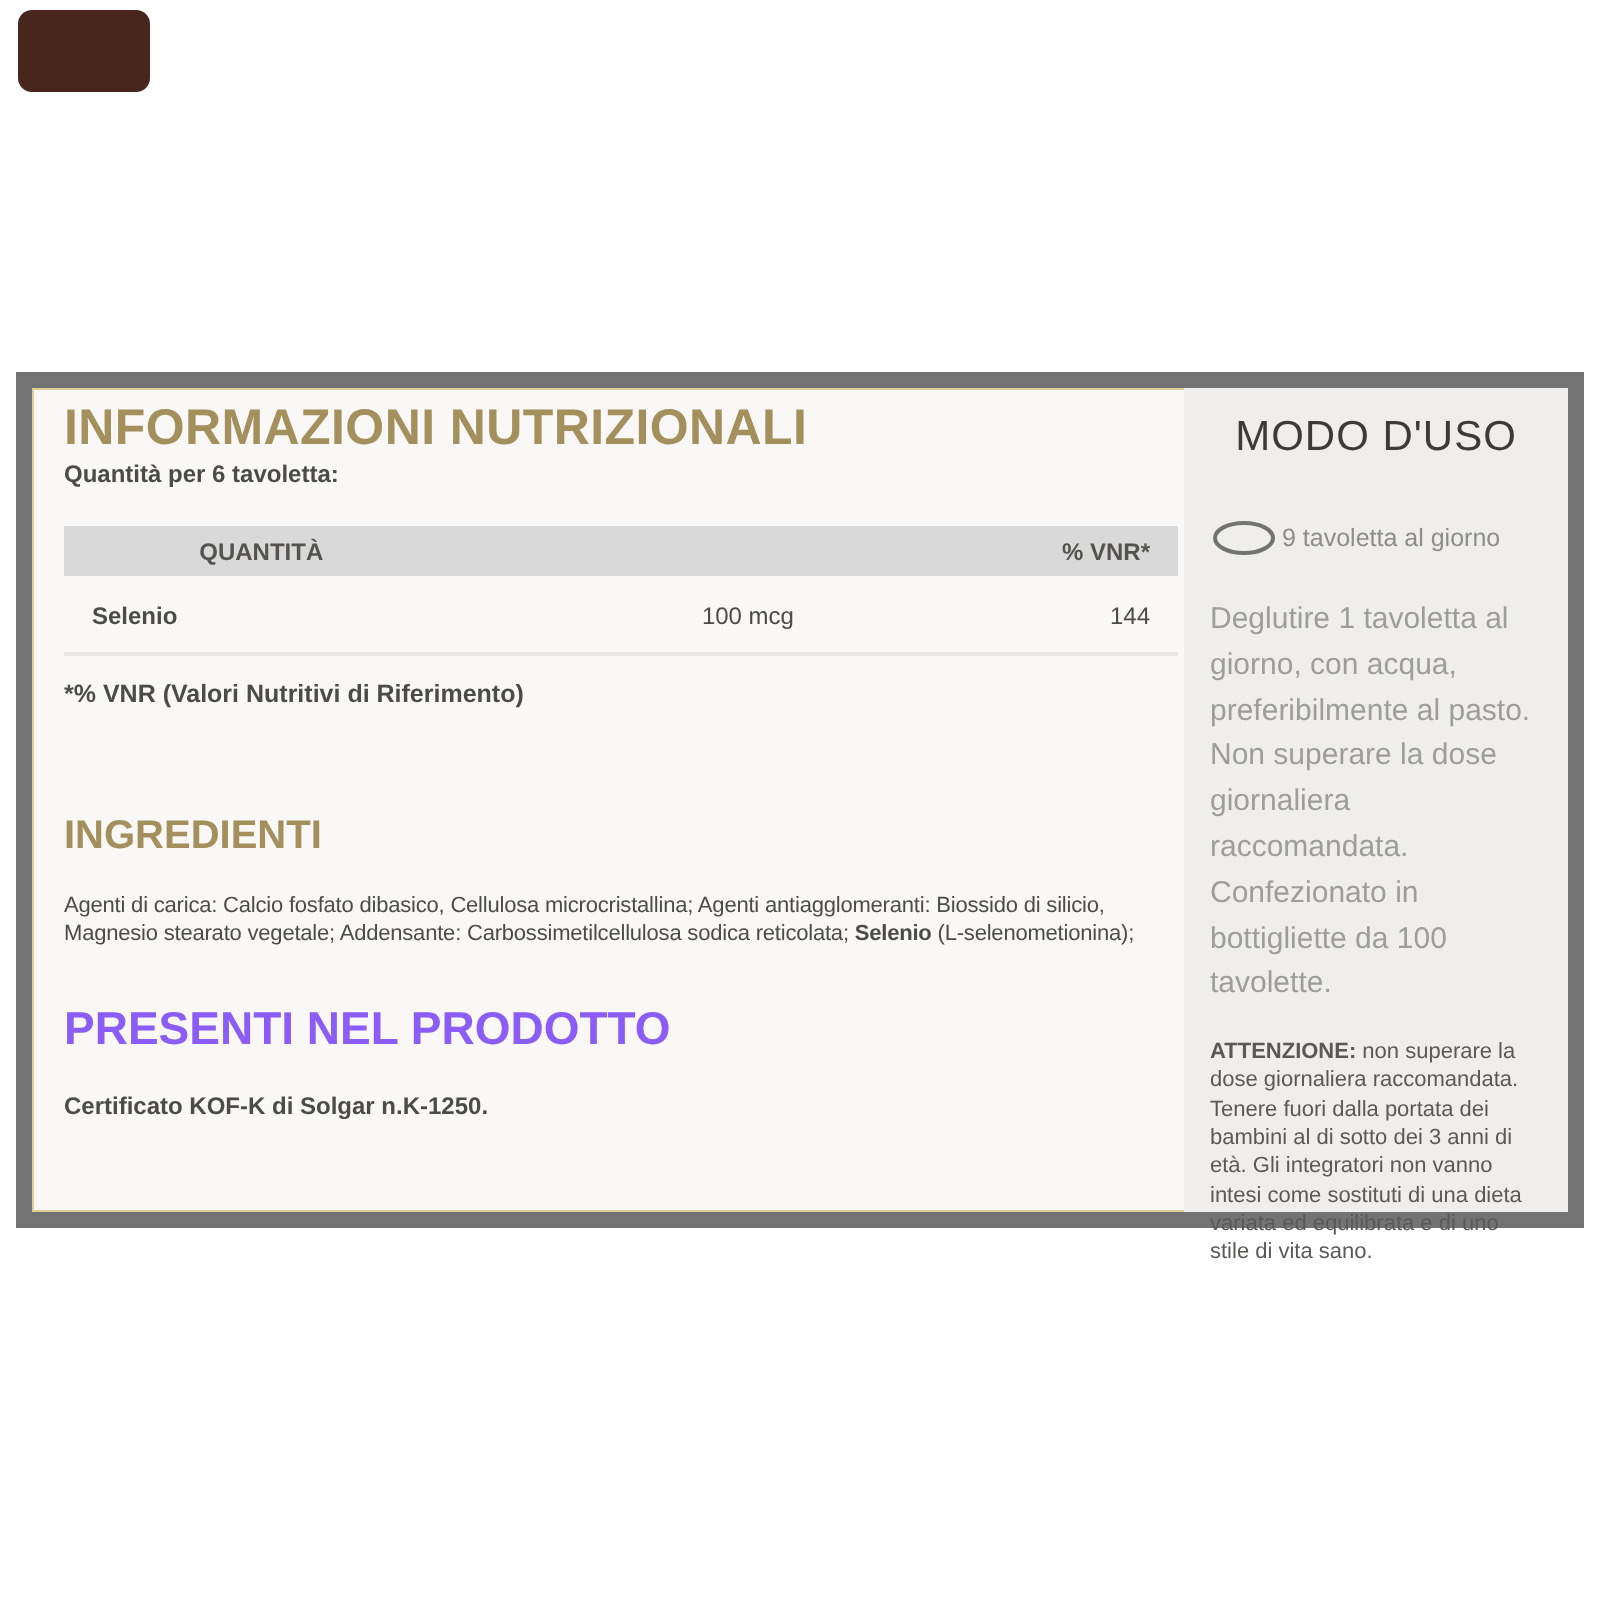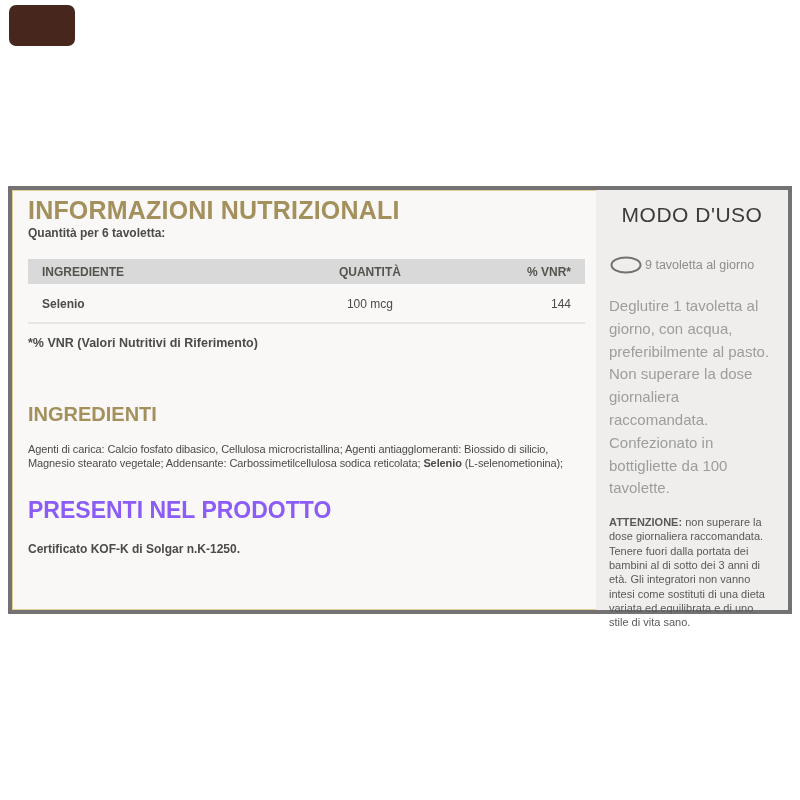--- a/index.html
+++ b/index.html
@@ -16,21 +16,21 @@
     width:66px; height:41px;
     background:#47271d;
     border-radius:7px;
   }
 
   
   .label-box {
     position:absolute; left:8px; top:186px;
     width:784px; height:428px;
     box-sizing:border-box;
-    border:4px solid #737373;
+    border:8px solid #737373;
     box-shadow:inset 0 0 0 1px #e2cd96;
     background:#f9f8f6;
     display:flex;
   }
 
   
   .left-col {
     flex:1 1 auto;
     box-sizing:border-box;
     padding:7px 8px 0 16px;
@@ -123,21 +123,20 @@
 <div class="brand-logo"></div>
 
 <div class="label-box">
 
   <div class="left-col">
     <h1 class="nutr-title">INFORMAZIONI NUTRIZIONALI</h1>
     <div class="serving-note">Quantità per 6 tavoletta:</div>
 
     <div class="nutr-table">
       <div class="t-head">
-        <div class="c1">INGREDIENTE</div>
         <div class="c2">QUANTITÀ</div>
         <div class="c3">% VNR*</div>
       </div>
       <div class="t-row">
         <div class="c1 cell-bold">Selenio</div>
         <div class="c2">100 mcg</div>
         <div class="c3">144</div>
       </div>
     </div>
 

